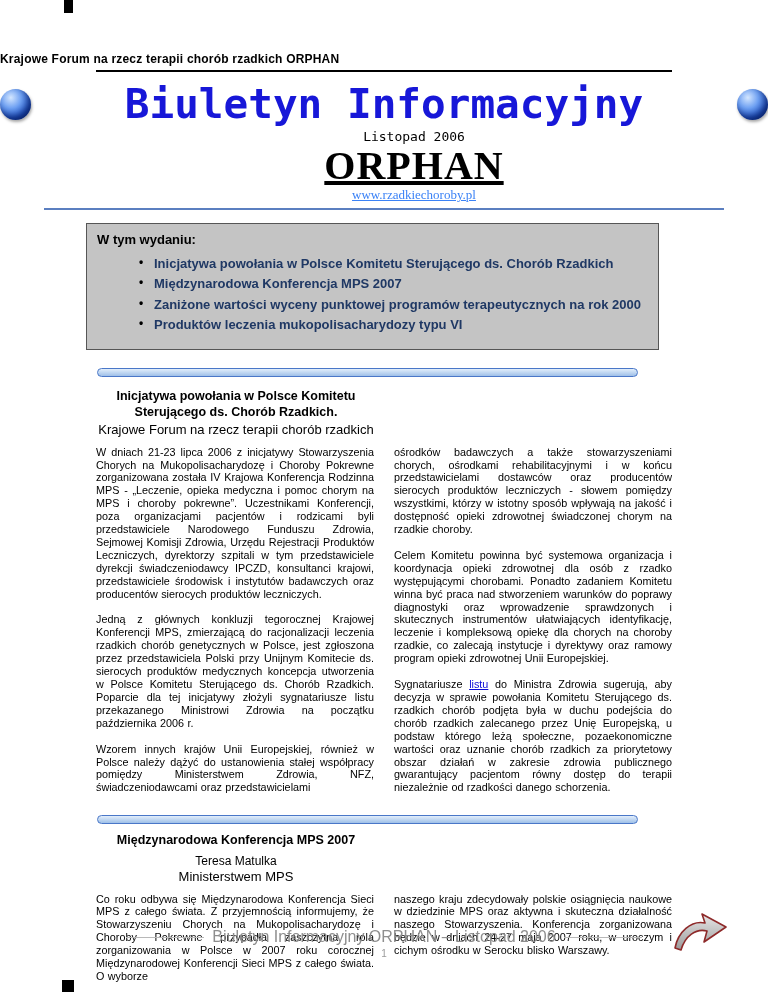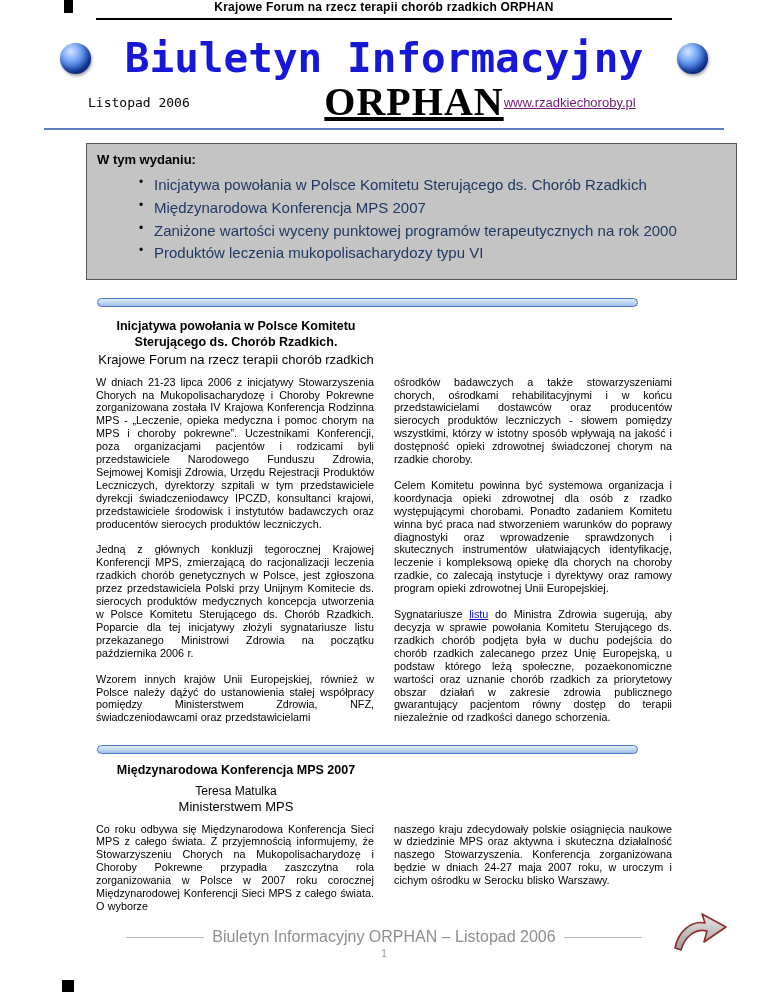--- a/index.html
+++ b/index.html
@@ -5,53 +5,53 @@
   * { margin:0; padding:0; box-sizing:border-box; }
   html,body { background:#ffffff; }
   .page {
     position:relative; width:768px; height:994px; margin:0 auto;
     background:#ffffff; overflow:hidden;
     font-family:"Liberation Sans", sans-serif; color:#000;
   }
   .corner-mark-top { position:absolute; left:64px; top:0; width:9px; height:13px; background:#000; }
   .corner-mark-bottom { position:absolute; left:62px; top:980px; width:12px; height:12px; background:#000; }
 
-  .masthead-header { text-align:center; }
+  .masthead-header { text-align:left; padding-top:52px; }
   .forum-header { font-size:12px; font-weight:bold; letter-spacing:0.2px; }
   .header-rule { width:576px; margin:4px auto 0; border-bottom:2px solid #000; }
 
-  .title-row { display:flex; align-items:center; justify-content:center; gap:34px; margin-top:16px; }
+  .title-row { display:flex; align-items:center; justify-content:space-between; gap:34px; margin-top:10px; }
   .sphere {
     width:31px; height:31px; border-radius:50%;
     background:radial-gradient(circle at 35% 28%, #d3e6ff 0%, #6ea0f2 35%, #1d52c8 68%, #082d85 100%);
     box-shadow: inset -3px -4px 6px rgba(0,0,30,.45), 1px 2px 3px rgba(0,0,0,.35);
   }
   .newsletter-title {
     font-family:"DejaVu Sans Mono", monospace; font-weight:bold;
     font-size:41px; color:#1717d8; white-space:nowrap; line-height:1.1;
   }
 
-  .orphan-row { display:flex; align-items:center; margin-top:0; padding:0 28px 0 88px; }
+  .orphan-row { display:flex; align-items:center; margin-top:0; padding:0 28px 0 88px;flex-direction:column; }
   .orphan-side { flex:1; }
   .issue-date { font-family:"DejaVu Sans Mono", monospace; font-size:13px; }
   .orphan-title { font-family:"Liberation Serif", serif; font-weight:bold; font-size:40px; letter-spacing:1px; line-height:1.05;text-decoration:underline; }
-  .website-link { font-family:Liberation Sans, sans-serif; font-size:13px; color:#701a75; text-decoration:underline; display:block; text-align:left; }
+  .website-link { font-family:Liberation Serif, serif; font-size:13px; color:#3b82f6; text-decoration:underline; display:block; text-align:left; }
 
   .divider-rule { width:680px; margin:5px auto 0; border-bottom:2px solid #5b7fc0; }
 
   .toc-box {
-    width:651px; margin:13px 0 0 86px;
+    width:573px; margin:13px 0 0 86px;
     background:#c4c4c4; border:1px solid #565656;
     padding:8px 4px 12px 10px;
   }
   .toc-heading { font-size:13px; font-weight:bold; margin-bottom:9px; }
   .toc-list { list-style:none; margin-left:42px; }
   .toc-list li {
     position:relative; padding-left:15px; margin-bottom:4px;
-    font-size:15px; font-weight:normal; color:#1f3864; line-height:1.25;
+    font-size:13px; font-weight:bold; color:#1f3864; line-height:1.25;
   }
   .toc-list li::before { content:"\2022"; position:absolute; left:0; top:-1px; color:#000; font-size:12px; }
 
   .section-bar {
     width:541px; height:9px; margin:18px 0 0 97px;
     background:linear-gradient(#e2eefb, #9fc0e8);
     border:1px solid #4a77c8; border-radius:5px;
   }
 
   .article-head { width:280px; margin:11px 0 0 96px; text-align:center; }

